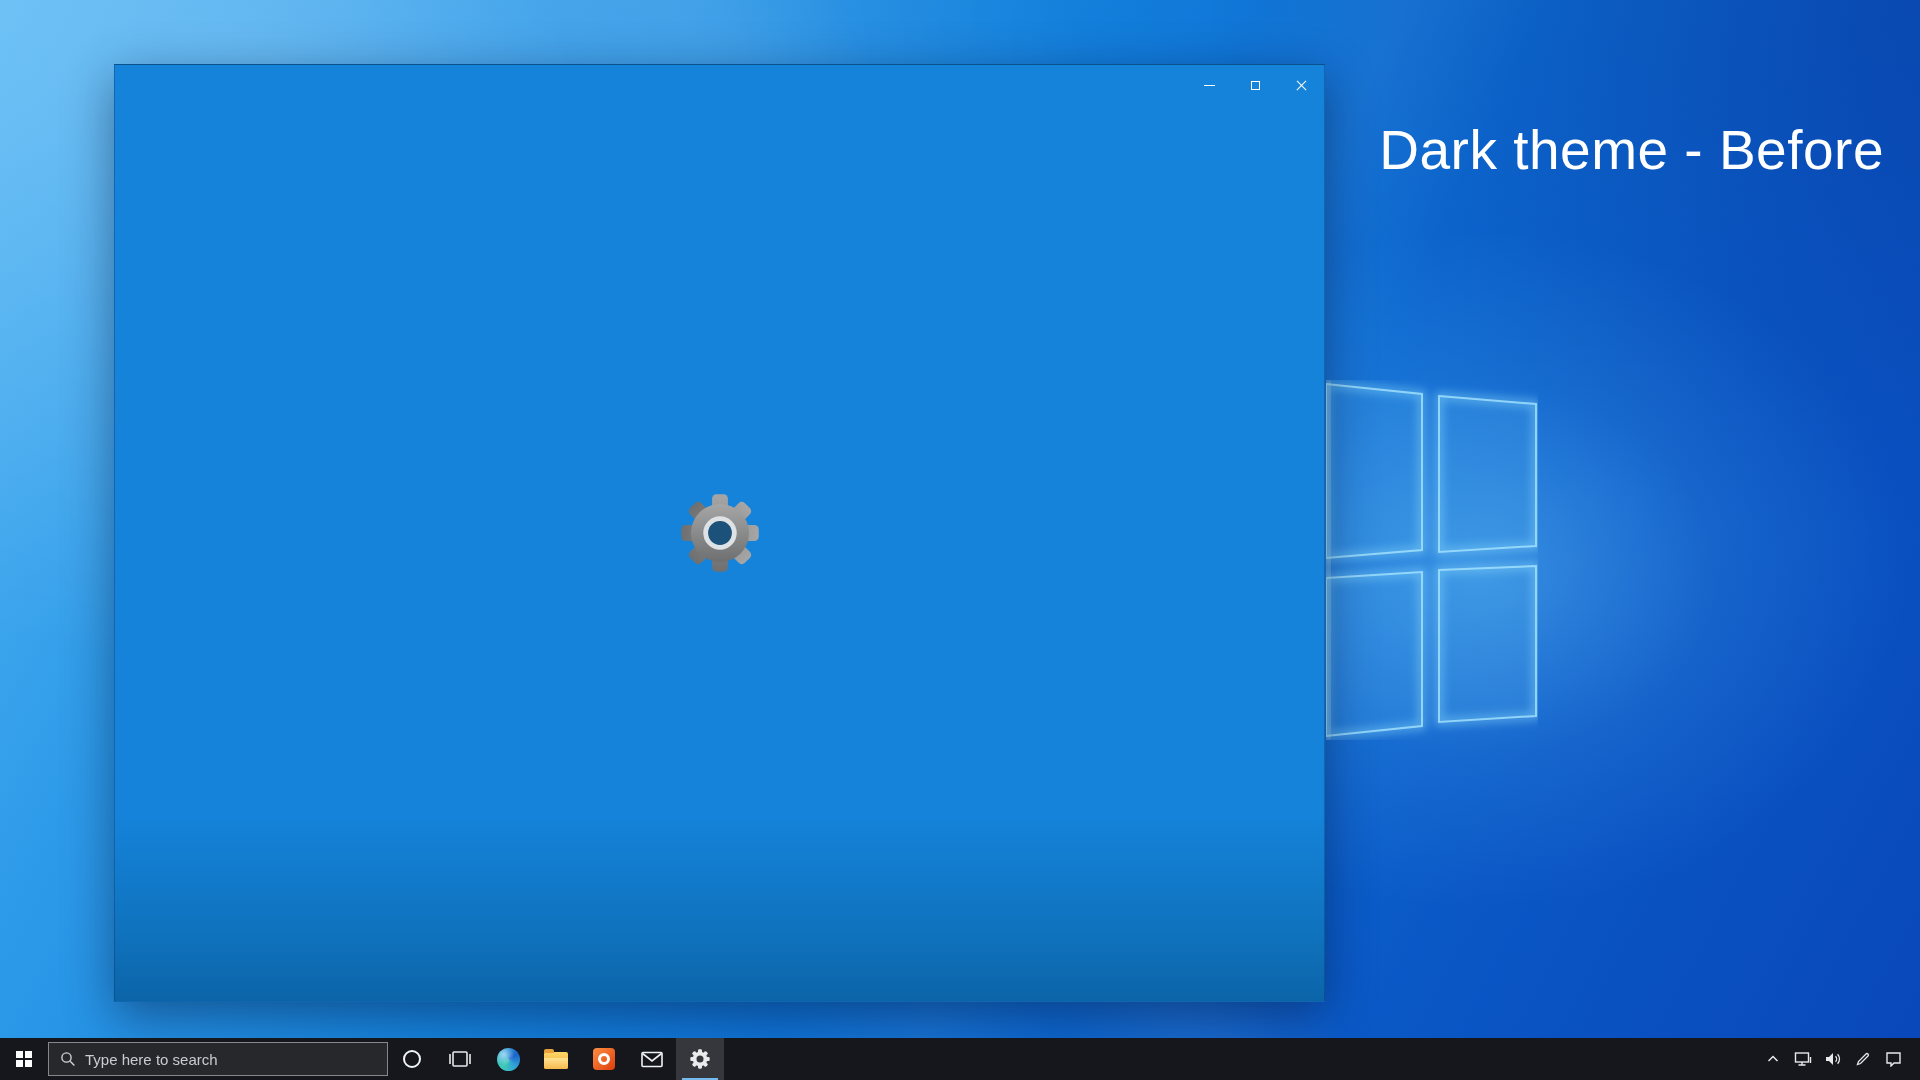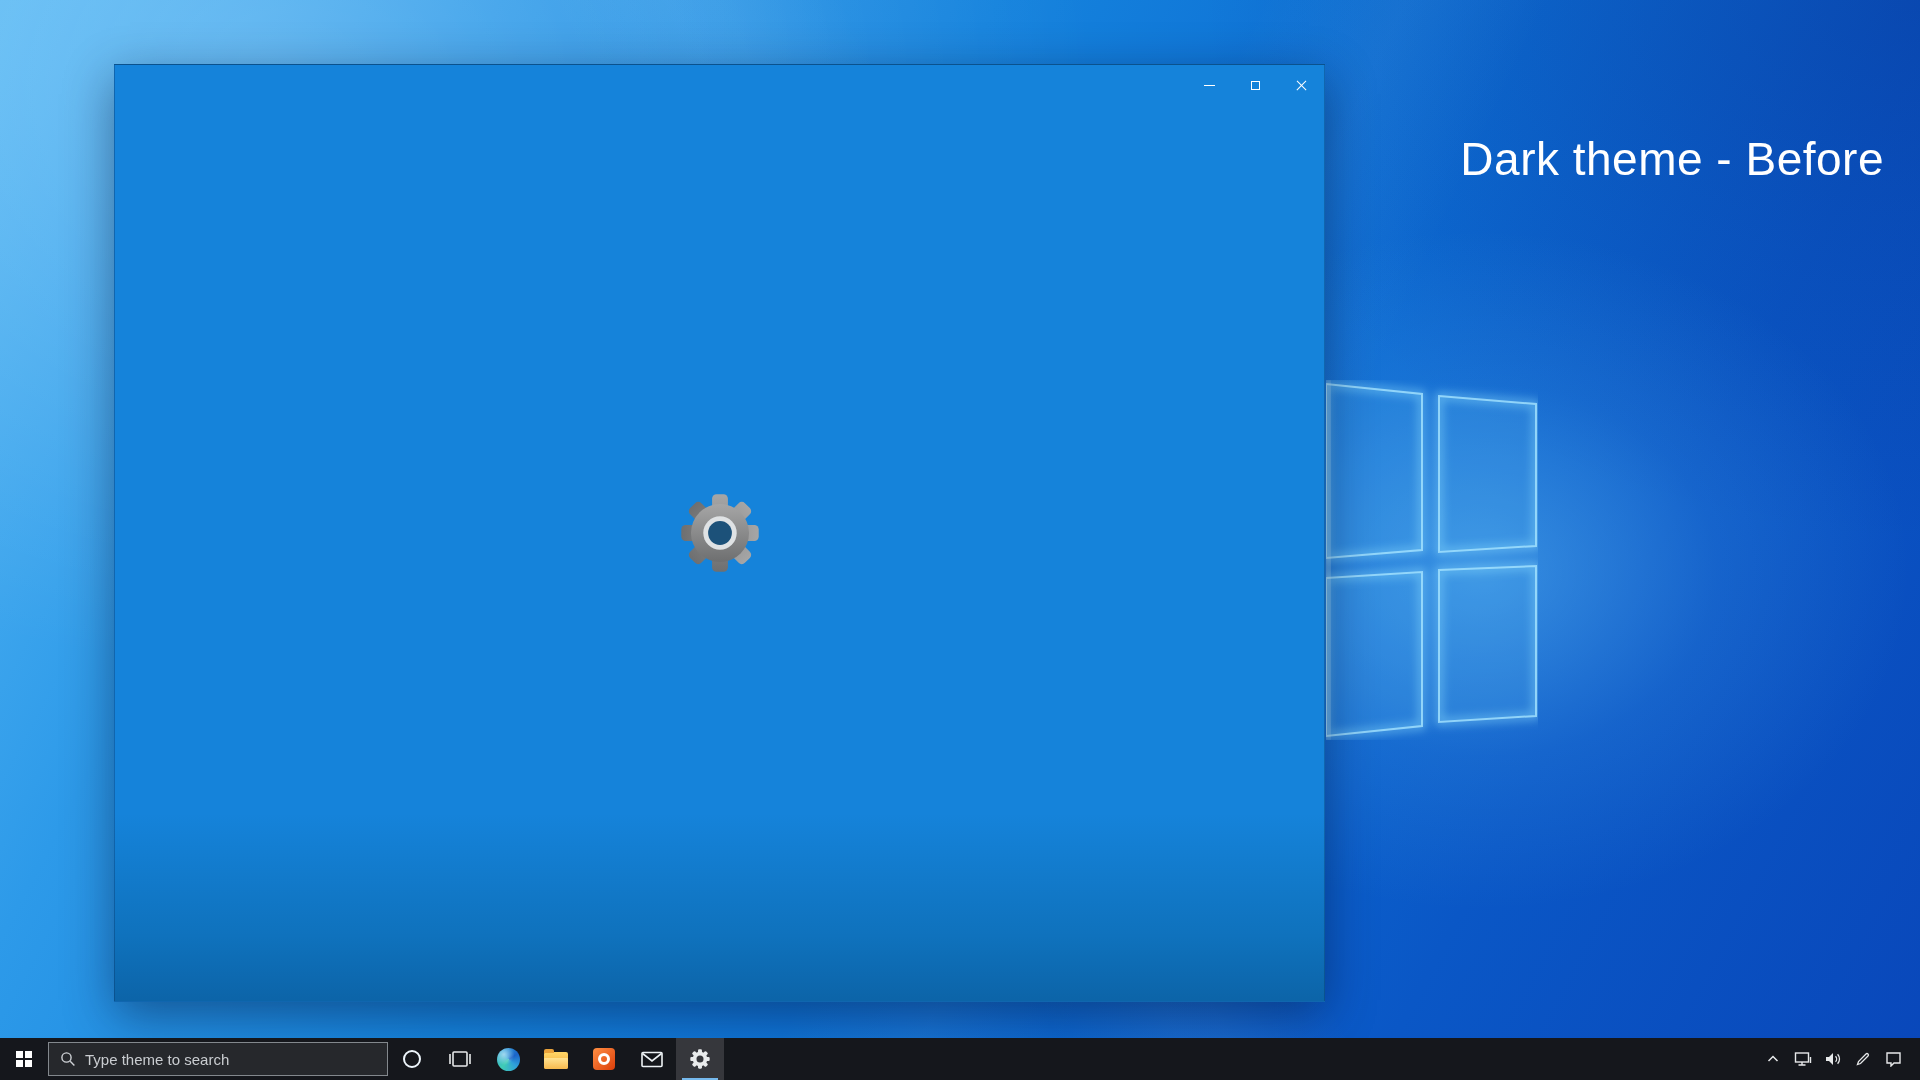--- a/index.html
+++ b/index.html
@@ -15,21 +15,21 @@
       linear-gradient(118deg,#57b8f4 0%,#2d9ae9 20%,#1583dd 40%,#0d6ed4 58%,#0a57c6 78%,#0947ba 100%);
     overflow:hidden;}
   .ray{position:absolute;inset:0;pointer-events:none;}
   .ray1{background:linear-gradient(64deg, transparent 44%, rgba(190,235,255,0.07) 49%, rgba(190,235,255,0.07) 51%, transparent 56%);}
   .ray2{background:linear-gradient(115deg, transparent 52%, rgba(190,235,255,0.06) 58%, transparent 64%);}
   .logo-glow{position:absolute;left:1050px;top:230px;width:860px;height:680px;
     background:radial-gradient(closest-side, rgba(110,205,255,0.45), rgba(110,205,255,0.12) 55%, rgba(110,205,255,0) 100%);}
   .win-logo{position:absolute;left:1326px;top:380px;}
 
   .overlay-caption{position:absolute;top:118px;right:36px;color:#ffffff;
-    font-size:46px;font-weight:300;letter-spacing:0.5px;z-index:3;white-space:nowrap;margin-top:14px;}
+    font-size:55px;font-weight:300;letter-spacing:0.5px;z-index:3;white-space:nowrap;}
 
   
   .settings-window{position:absolute;left:114px;top:64px;width:1211px;height:938px;
     background:linear-gradient(180deg,#1583da 0%,#1583da 80%,#0f72bd 93%,#0c64a8 100%);
     box-shadow:0 14px 46px rgba(0,15,50,0.45);border:1px solid rgba(8,50,95,0.35);z-index:2;}
   .titlebar{position:absolute;top:0;left:0;right:0;height:40px;display:flex;justify-content:flex-end;z-index:2;}
   .cap-btn{width:46px;height:40px;display:flex;align-items:center;justify-content:center;}
   .glyph-min{width:11px;height:1px;background:#ffffff;}
   .glyph-max{width:9px;height:9px;border:1px solid #ffffff;}
   .glyph-close{position:relative;width:13px;height:13px;}
@@ -145,21 +145,21 @@
           <span></span>
           <span></span>
       </span>
     </button>
 
     <div class="search-box">
       <svg width="16" height="16" viewBox="0 0 16 16">
         <circle cx="6.5" cy="6.5" r="4.6" fill="none" stroke="#cfd2d6" stroke-width="1.4"></circle>
         <line x1="10.2" y1="10.2" x2="14.4" y2="14.4" stroke="#cfd2d6" stroke-width="1.4"></line>
       </svg>
-      <span class="ph">Type theme to search</span>
+      <span class="ph">Type here to search</span>
     </div>
 
     <button class="tb-btn">
       <span class="cortana-ring"></span>
     </button>
 
     <button class="tb-btn">
       <svg width="24" height="20" viewBox="0 0 24 20">
         <rect x="5" y="3" width="14" height="14" rx="1" fill="none" stroke="#e7e9ea" stroke-width="1.6"></rect>
         <path d="M2 5 v10 M22 5 v10" stroke="#e7e9ea" stroke-width="1.6" fill="none"></path>

